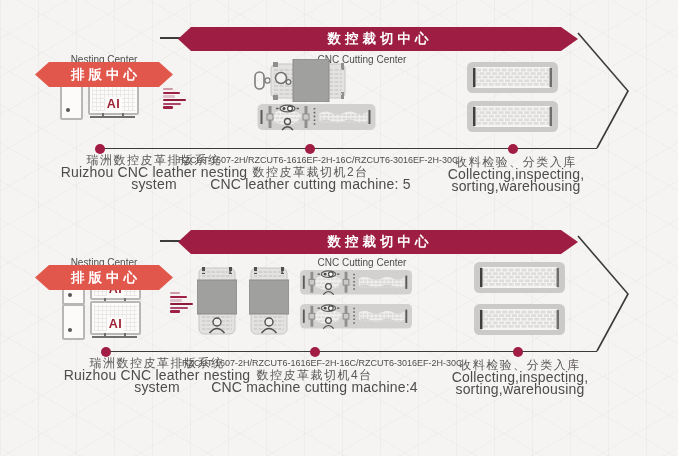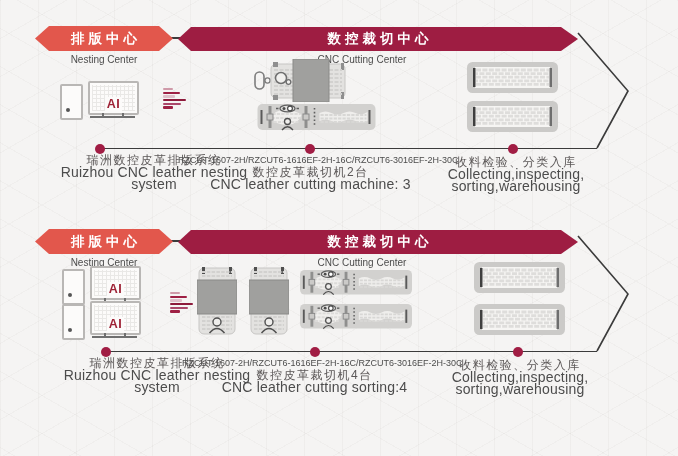--- a/index.html
+++ b/index.html
@@ -20,20 +20,21 @@
   .abs{position:absolute;}
   
   .banner{
     display:flex;align-items:center;justify-content:center;
     color:#fff;font-weight:bold;font-size:13.5px;letter-spacing:4px;text-indent:4px;
     z-index:2;
   }
   .banner-coral{
     background:#e2574c;
     clip-path:polygon(0 50%, 14px 0, calc(100% - 14px) 0, 100% 50%, calc(100% - 14px) 100%, 14px 100%);
+    margin-top:36px;
   }
   .banner-maroon{
     background:#9e1d42;
     clip-path:polygon(0 50%, 13px 0, calc(100% - 17px) 0, 100% 50%, calc(100% - 17px) 100%, 13px 100%);
   }
   .connector{height:2px;background:#3b3b3b;z-index:1;}
   .subtitle{font-size:10px;color:#4c4c4c;text-align:center;}
   
   .tl-line{height:1.6px;background:#3b3b3b;}
   .dot{width:10px;height:10px;border-radius:50%;background:#a11d44;}
@@ -209,21 +210,21 @@
     <div class="abs dot" style="left:305px;top:143.5px;"></div>
     <div class="abs dot" style="left:508px;top:143.5px;"></div>
 
     <div class="abs tcol" style="left:50px;top:154px;width:208px;">
       <div class="zh">瑞洲数控皮革排版系统</div>
       <div class="en">Ruizhou CNC leather nesting system</div>
     </div>
     <div class="abs tcol" style="left:178px;top:154px;width:265px;">
       <div class="models">RZCUT-1607-2H/RZCUT6-1616EF-2H-16C/RZCUT6-3016EF-2H-30C</div>
       <div class="zh">数控皮革裁切机2台</div>
-      <div class="en">CNC leather cutting machine: 3</div>
+      <div class="en">CNC leather cutting machine: 5</div>
     </div>
     <div class="abs tcol" style="left:442px;top:156px;width:148px;">
       <div class="zh">收料检验、分类入库</div>
       <div class="en">Collecting,inspecting,</div>
       <div class="en">sorting,warehousing</div>
     </div>
   </div>
 
   <div>
     <div class="abs connector" style="left:160px;top:239.5px;width:32px;"></div>
@@ -297,21 +298,21 @@
     <div class="abs dot" style="left:310px;top:346.5px;"></div>
     <div class="abs dot" style="left:513px;top:346.5px;"></div>
 
     <div class="abs tcol" style="left:53px;top:357px;width:208px;">
       <div class="zh">瑞洲数控皮革排版系统</div>
       <div class="en">Ruizhou CNC leather nesting system</div>
     </div>
     <div class="abs tcol" style="left:182px;top:357px;width:265px;">
       <div class="models">RZCUT-1607-2H/RZCUT6-1616EF-2H-16C/RZCUT6-3016EF-2H-30C</div>
       <div class="zh">数控皮革裁切机4台</div>
-      <div class="en">CNC leather cutting sorting:4</div>
+      <div class="en">CNC machine cutting machine:4</div>
     </div>
     <div class="abs tcol" style="left:446px;top:359px;width:148px;">
       <div class="zh">收料检验、分类入库</div>
       <div class="en">Collecting,inspecting,</div>
       <div class="en">sorting,warehousing</div>
     </div>
   </div>
 
 </div>
 

